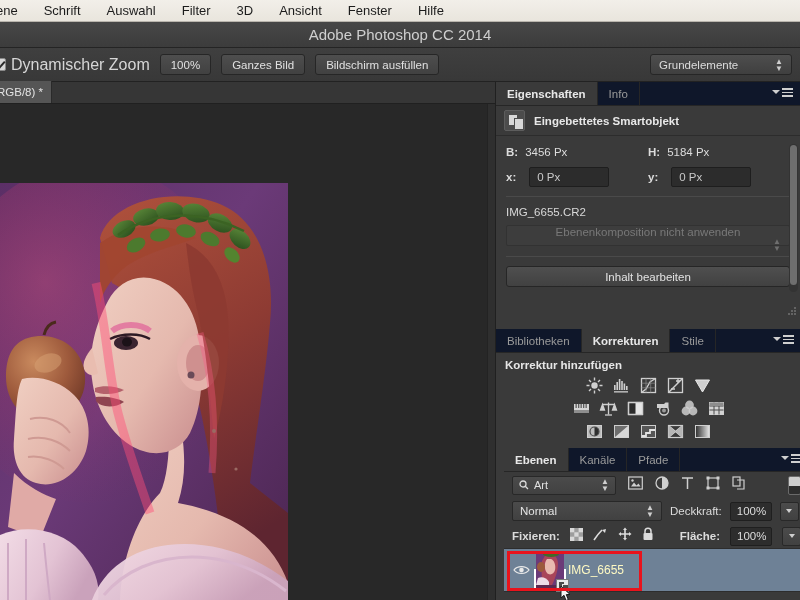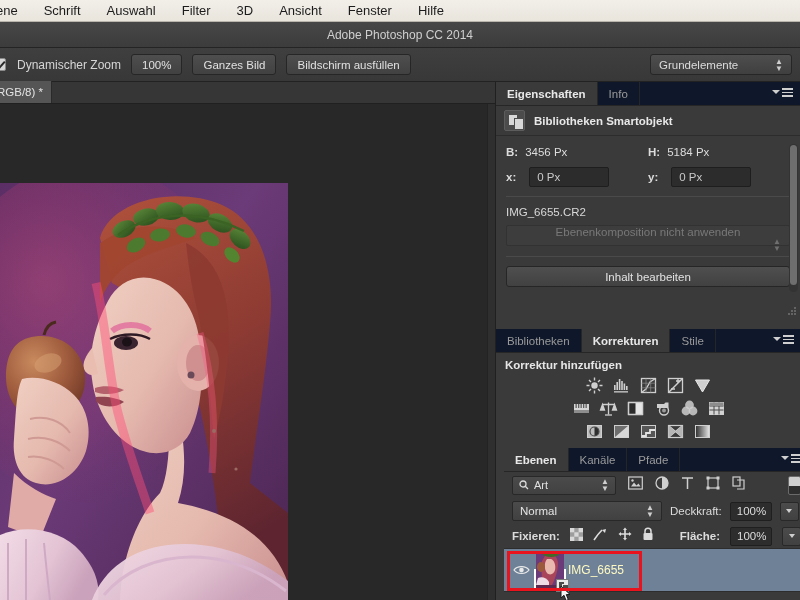--- a/index.html
+++ b/index.html
@@ -25,38 +25,38 @@
   }
   .menubar .mi:first-child { padding-left: 0px; margin-left: -4px; }
 
   
   .titlebar {
     position: absolute; top: 22px; left: 0; width: 800px; height: 26px;
     background: linear-gradient(#474747, #3c3c3c);
     border-bottom: 1px solid #242424;
     display: flex; align-items: center; justify-content: center;
   }
-  .titlebar .t { font-size: 12px; color: #cfcfcf; }
+  .titlebar .t { font-size: 15px; color: #cfcfcf; }
 
   
   .optionsbar {
     position: absolute; top: 48px; left: 0; width: 800px; height: 34px;
     background: linear-gradient(#3f3f3f, #383838);
     border-bottom: 1px solid #222;
     display: flex; align-items: center;
   }
   .chk {
     width: 13px; height: 13px; background: #d8d8d8; border: 1px solid #8a8a8a;
     border-radius: 2px; margin-left: -7px; position: relative; flex: none;
   }
   .chk::after {
     content: ""; position: absolute; left: 3px; top: 0px; width: 4px; height: 8px;
     border: solid #2a2a2a; border-width: 0 2px 2px 0; transform: rotate(42deg);
   }
-  .opt-label { font-size: 12px; color: #d6d6d6; margin-left: 11px; white-space: nowrap; }
+  .opt-label { font-size: 16px; color: #d6d6d6; margin-left: 5px; white-space: nowrap; }
   .btn {
     height: 21px; background: linear-gradient(#4e4e4e, #414141);
     border: 1px solid #262626; border-radius: 3px;
     color: #e0e0e0; font-size: 11.5px; padding: 0 10px;
     display: inline-flex; align-items: center; justify-content: center;
     margin-left: 10px; white-space: nowrap;
   }
   .ws-select {
     position: absolute; right: 8px; top: 6px; width: 142px; height: 21px;
     background: linear-gradient(#4e4e4e, #3f3f3f);
@@ -379,21 +379,21 @@
           <span class="lines">
               <i></i>
               <i></i>
               <i></i>
             </span>
         </div>
       </div>
 
       <div class="prop-head">
         <span class="so-icon"></span>
-        <span class="prop-title">Bibliotheken Smartobjekt</span>
+        <span class="prop-title">Eingebettetes Smartobjekt</span>
       </div>
 
       <div class="prop-body">
         <div class="row">
           <div class="dim">
             <b>B:</b>
             <span>3456 Px</span>
           </div>
           <div class="dim">
             <b>H:</b>

